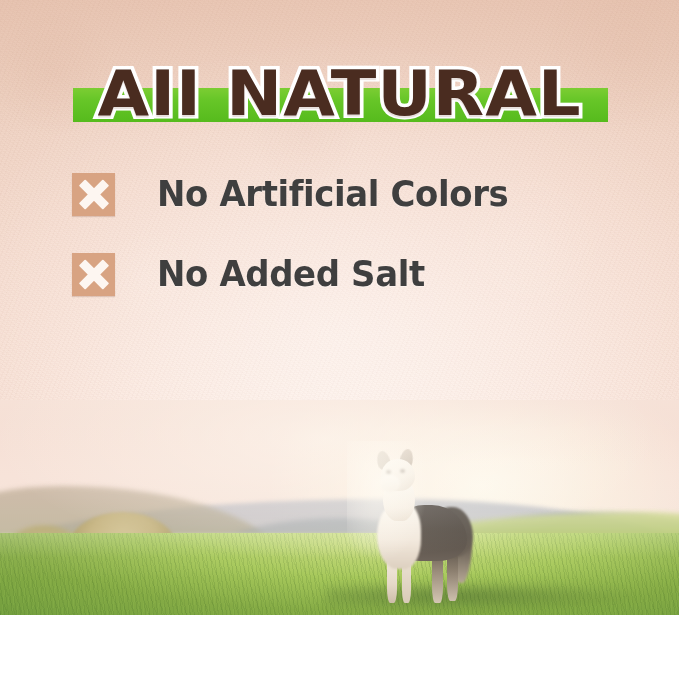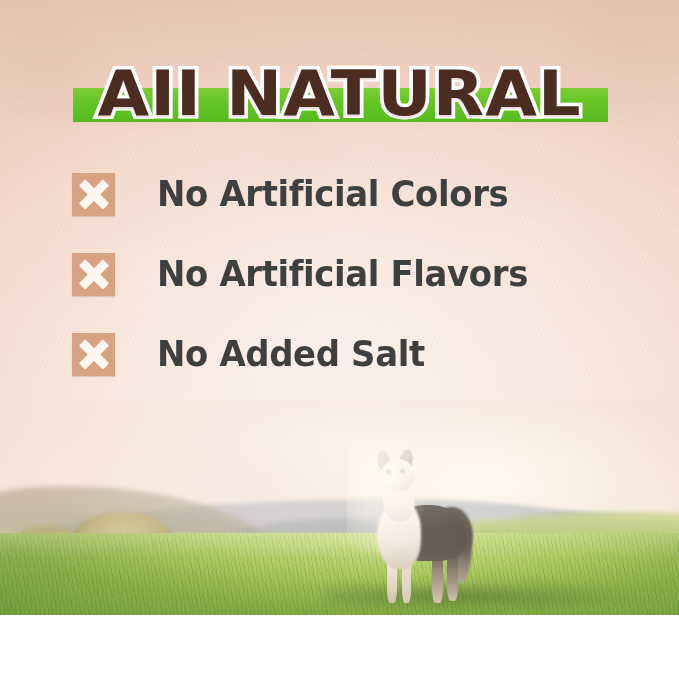--- a/index.html
+++ b/index.html
@@ -331,27 +331,20 @@
   <div class="features">
 
     <div class="feature-row">
       <span class="x-icon">
         <span class="bar a"></span>
         <span class="bar b"></span>
       </span>
       <span class="feature-label">No Artificial Colors</span>
     </div>
 
-    <div class="feature-row">
-      <span class="x-icon">
-        <span class="bar a"></span>
-        <span class="bar b"></span>
-      </span>
-      <span class="feature-label">No Artificial Flavors</span>
-    </div>
 
 
     <div class="feature-row">
       <span class="x-icon">
         <span class="bar a"></span>
         <span class="bar b"></span>
       </span>
       <span class="feature-label">No Added Salt</span>
     </div>
 

